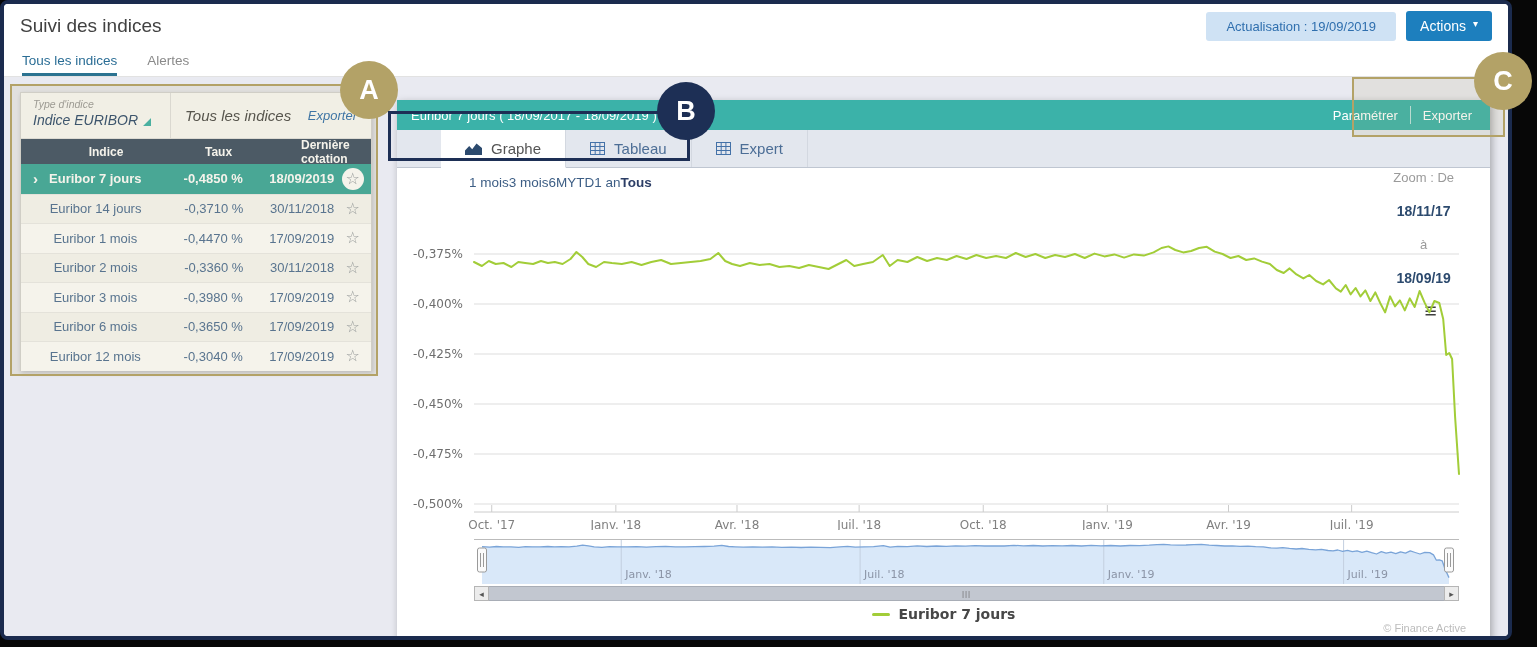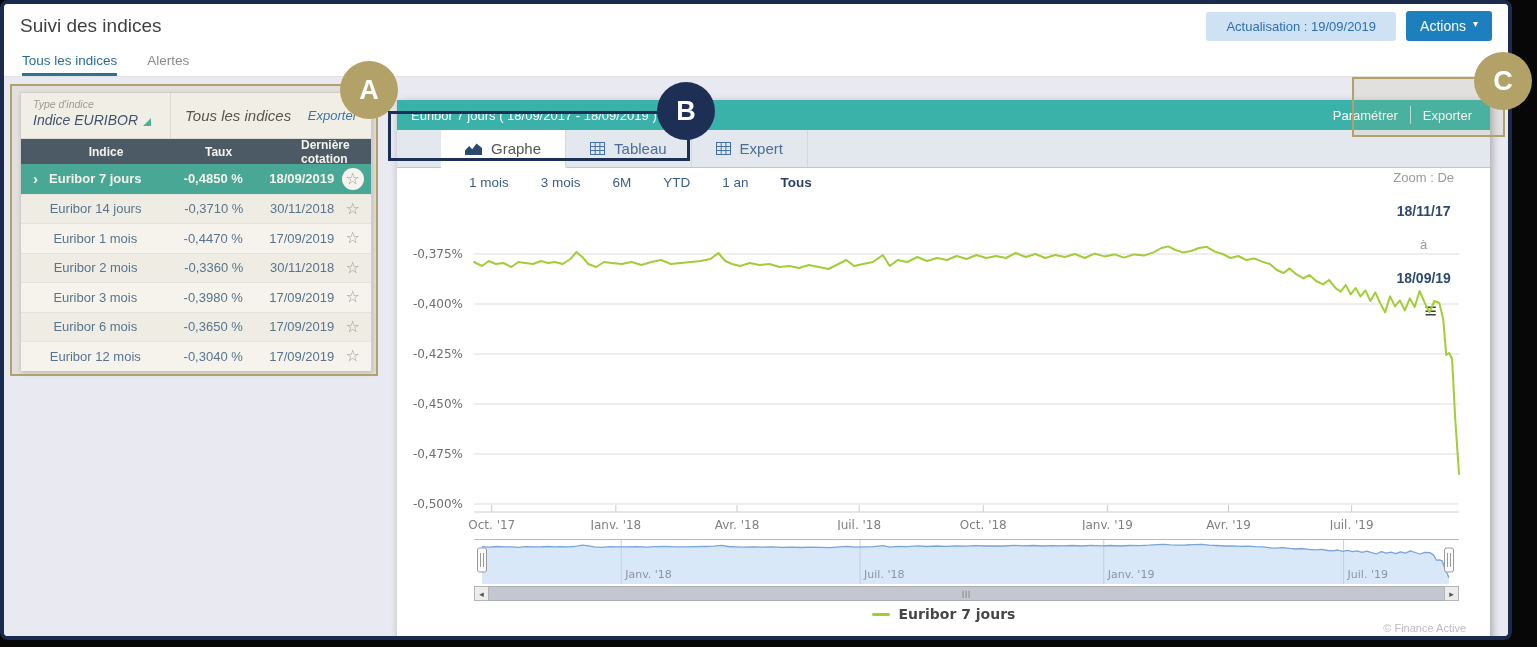--- a/index.html
+++ b/index.html
@@ -67,21 +67,21 @@
   .head-action{font-size:13px;padding:0 12px;display:flex;align-items:center;height:100%;cursor:pointer;}
   .head-divider{width:1px;height:18px;background:rgba(255,255,255,.65);}
   .view-tabs{position:absolute;left:0;top:30px;right:0;height:38px;background:#e3e7ee;display:flex;
              border-bottom:1px solid #bfc6d1;}
   .view-tab{display:flex;align-items:center;gap:9px;padding:0 24px;font-size:15px;color:#4c6e96;
             cursor:pointer;border-right:1px solid #d3d8e0;}
   .view-tab.active{background:#fff;color:#555;margin-bottom:-1px;border-bottom:1px solid #fff;margin-left:44px;}
   .view-tab svg{display:block;}
 
   .range-row{position:absolute;left:0;top:70px;height:24px;display:flex;align-items:center;
-             gap:32px;padding-left:72px;}
+             padding-left:72px;}
   .range-btn{font-size:13.5px;color:#3d5e85;cursor:pointer;}
   .range-btn.active{font-weight:bold;color:#2c3e66;}
   .zoom-controls{position:absolute;right:36px;top:70px;height:24px;display:flex;align-items:center;gap:18px;flex-direction:column;}
   .zoom-muted{font-size:13px;color:#9a9a9a;}
   .zoom-date{font-size:14px;color:#2c4a6e;font-weight:bold;cursor:pointer;}
   .burger{margin-left:14px;font-size:21px;color:#3f3f3f;line-height:14px;cursor:pointer;font-weight:bold;}
 
   .chart-svg{position:absolute;left:0;top:120px;}
   .nav-svg{position:absolute;left:0;top:438px;}
   svg text{font-family:"DejaVu Sans","Liberation Sans",sans-serif;}

